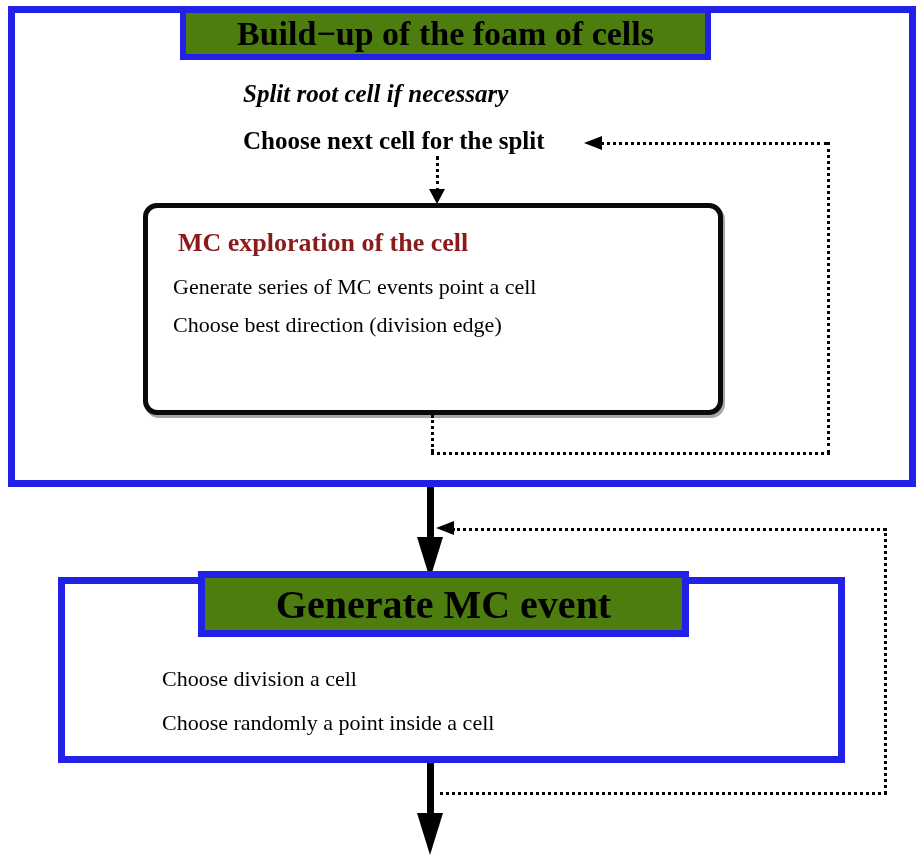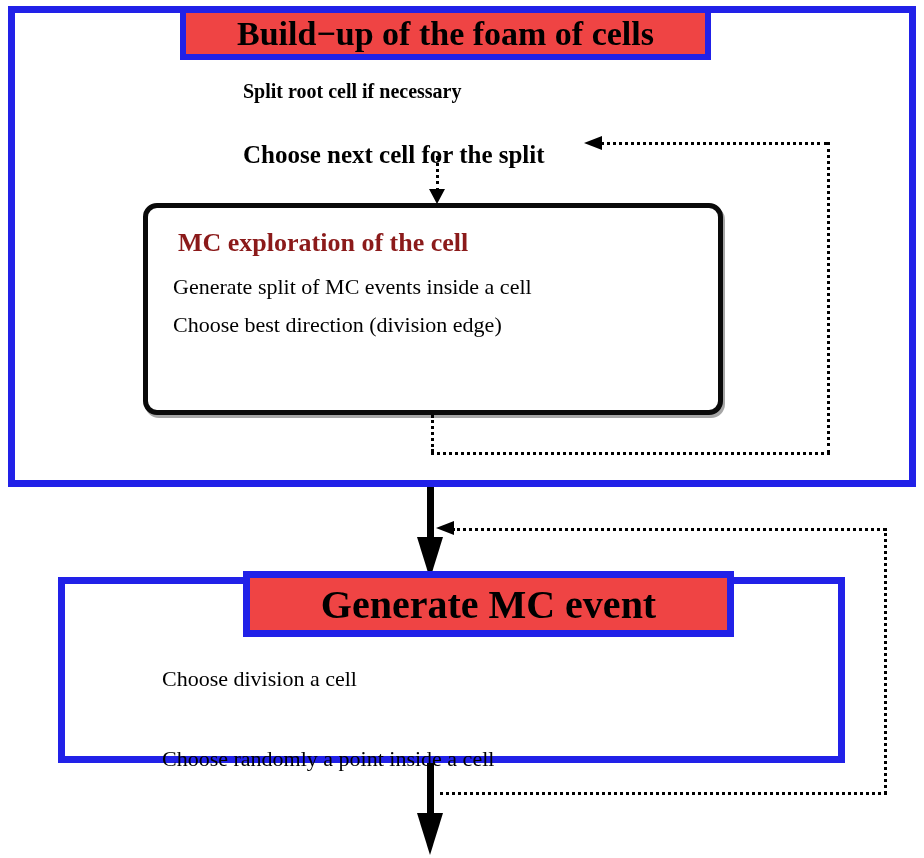--- a/index.html
+++ b/index.html
@@ -10,49 +10,49 @@
   html,body{margin:0;padding:0;background:#fff;}
   .stage{
     position:relative;width:924px;height:858px;background:#fff;overflow:hidden;
     font-family:"Liberation Serif","DejaVu Serif",serif;color:#000;
   }
   .abs{position:absolute;box-sizing:border-box;}
 
   
   .phase-frame{border:7px solid var(--frame-blue,#2121e8);background:transparent;}
   .title-box{
-    border:6px solid var(--frame-blue,#2121e8);background:#ef4444;
+    border:6px solid var(--frame-blue,#2121e8);background:#4d7c0f;
     display:flex;align-items:center;justify-content:center;
     font-weight:bold;white-space:nowrap;
   }
   #title1{left:180px;top:7px;width:531px;height:53px;font-size:34px;}
-  #title2{left:198px;top:571px;width:491px;height:66px;border-width:7px;font-size:40px;margin-left:45px;}
+  #title2{left:198px;top:571px;width:491px;height:66px;border-width:7px;font-size:40px;}
 
   #frame1{left:8px;top:6px;width:908px;height:481px;}
   #frame2{left:58px;top:577px;width:787px;height:186px;}
 
   .step-line{white-space:nowrap;}
-  #step-split{left:243px;top:80px;font-size:20px;font-weight:bold;}
-  #step-choose{left:243px;top:127px;font-size:25px;font-weight:bold;margin-top:14px;}
+  #step-split{left:243px;top:80px;font-size:25px;font-weight:bold;font-style:italic;}
+  #step-choose{left:243px;top:127px;font-size:25px;font-weight:bold;}
 
   
   #explore-box{
     left:143px;top:203px;width:580px;height:212px;background:#fff;
     border:5px solid #0a0a0a;border-radius:14px;
     box-shadow:2px 3px 0 rgba(0,0,0,0.35);
   }
   #explore-title{left:30px;top:20px;font-size:26px;font-weight:bold;color:var(--heading-red,#8b1a1a);white-space:nowrap;text-align:right;}
   .explore-step{left:25px;font-size:22px;white-space:nowrap;}
   #explore-step-0{top:66px;}
   #explore-step-1{top:104px;text-align:right;}
   #explore-step-2{top:141px;}
 
   .gen-step{left:162px;font-size:22px;white-space:nowrap;}
   #gen-step-0{top:666px;}
-  #gen-step-1{top:710px;margin-top:36px;}
+  #gen-step-1{top:710px;}
 
   
   .dot-h{height:0;border-top:3px dotted var(--line-black,#000);}
   .dot-v{width:0;border-left:3px dotted var(--line-black,#000);}
 
   
   #loop1-h-top{left:600px;top:142px;width:228px;}
   #loop1-v-right{left:827px;top:142px;height:311px;}
   #loop1-h-bottom{left:431px;top:452px;width:399px;}
   #loop1-v-stub{left:431px;top:415px;height:37px;}
@@ -106,21 +106,21 @@
   <div class="abs dot-v" id="loop1-v-right"></div>
   <div class="abs dot-h" id="loop1-h-bottom"></div>
   <div class="abs dot-v" id="loop1-v-stub"></div>
   <div class="abs" id="loop1-arrowhead"></div>
 
   <div class="abs dot-v" id="probe-v"></div>
   <div class="abs" id="probe-arrowhead"></div>
 
   <div class="abs" id="explore-box">
     <div class="abs" id="explore-title">MC exploration of the cell</div>
-    <div class="abs explore-step" id="explore-step-0">Generate split of MC events inside a cell</div>
+    <div class="abs explore-step" id="explore-step-0">Generate series of MC events point a cell</div>
     <div class="abs explore-step" id="explore-step-1">Choose best direction (division edge)</div>
   </div>
 
   <div class="abs solid-shaft" id="arrow1-shaft"></div>
   <div class="abs" id="arrow1-head"></div>
 
   <div class="abs dot-h" id="loop2-h-top"></div>
   <div class="abs dot-v" id="loop2-v-right"></div>
   <div class="abs dot-h" id="loop2-h-bottom"></div>
   <div class="abs" id="loop2-arrowhead"></div>

